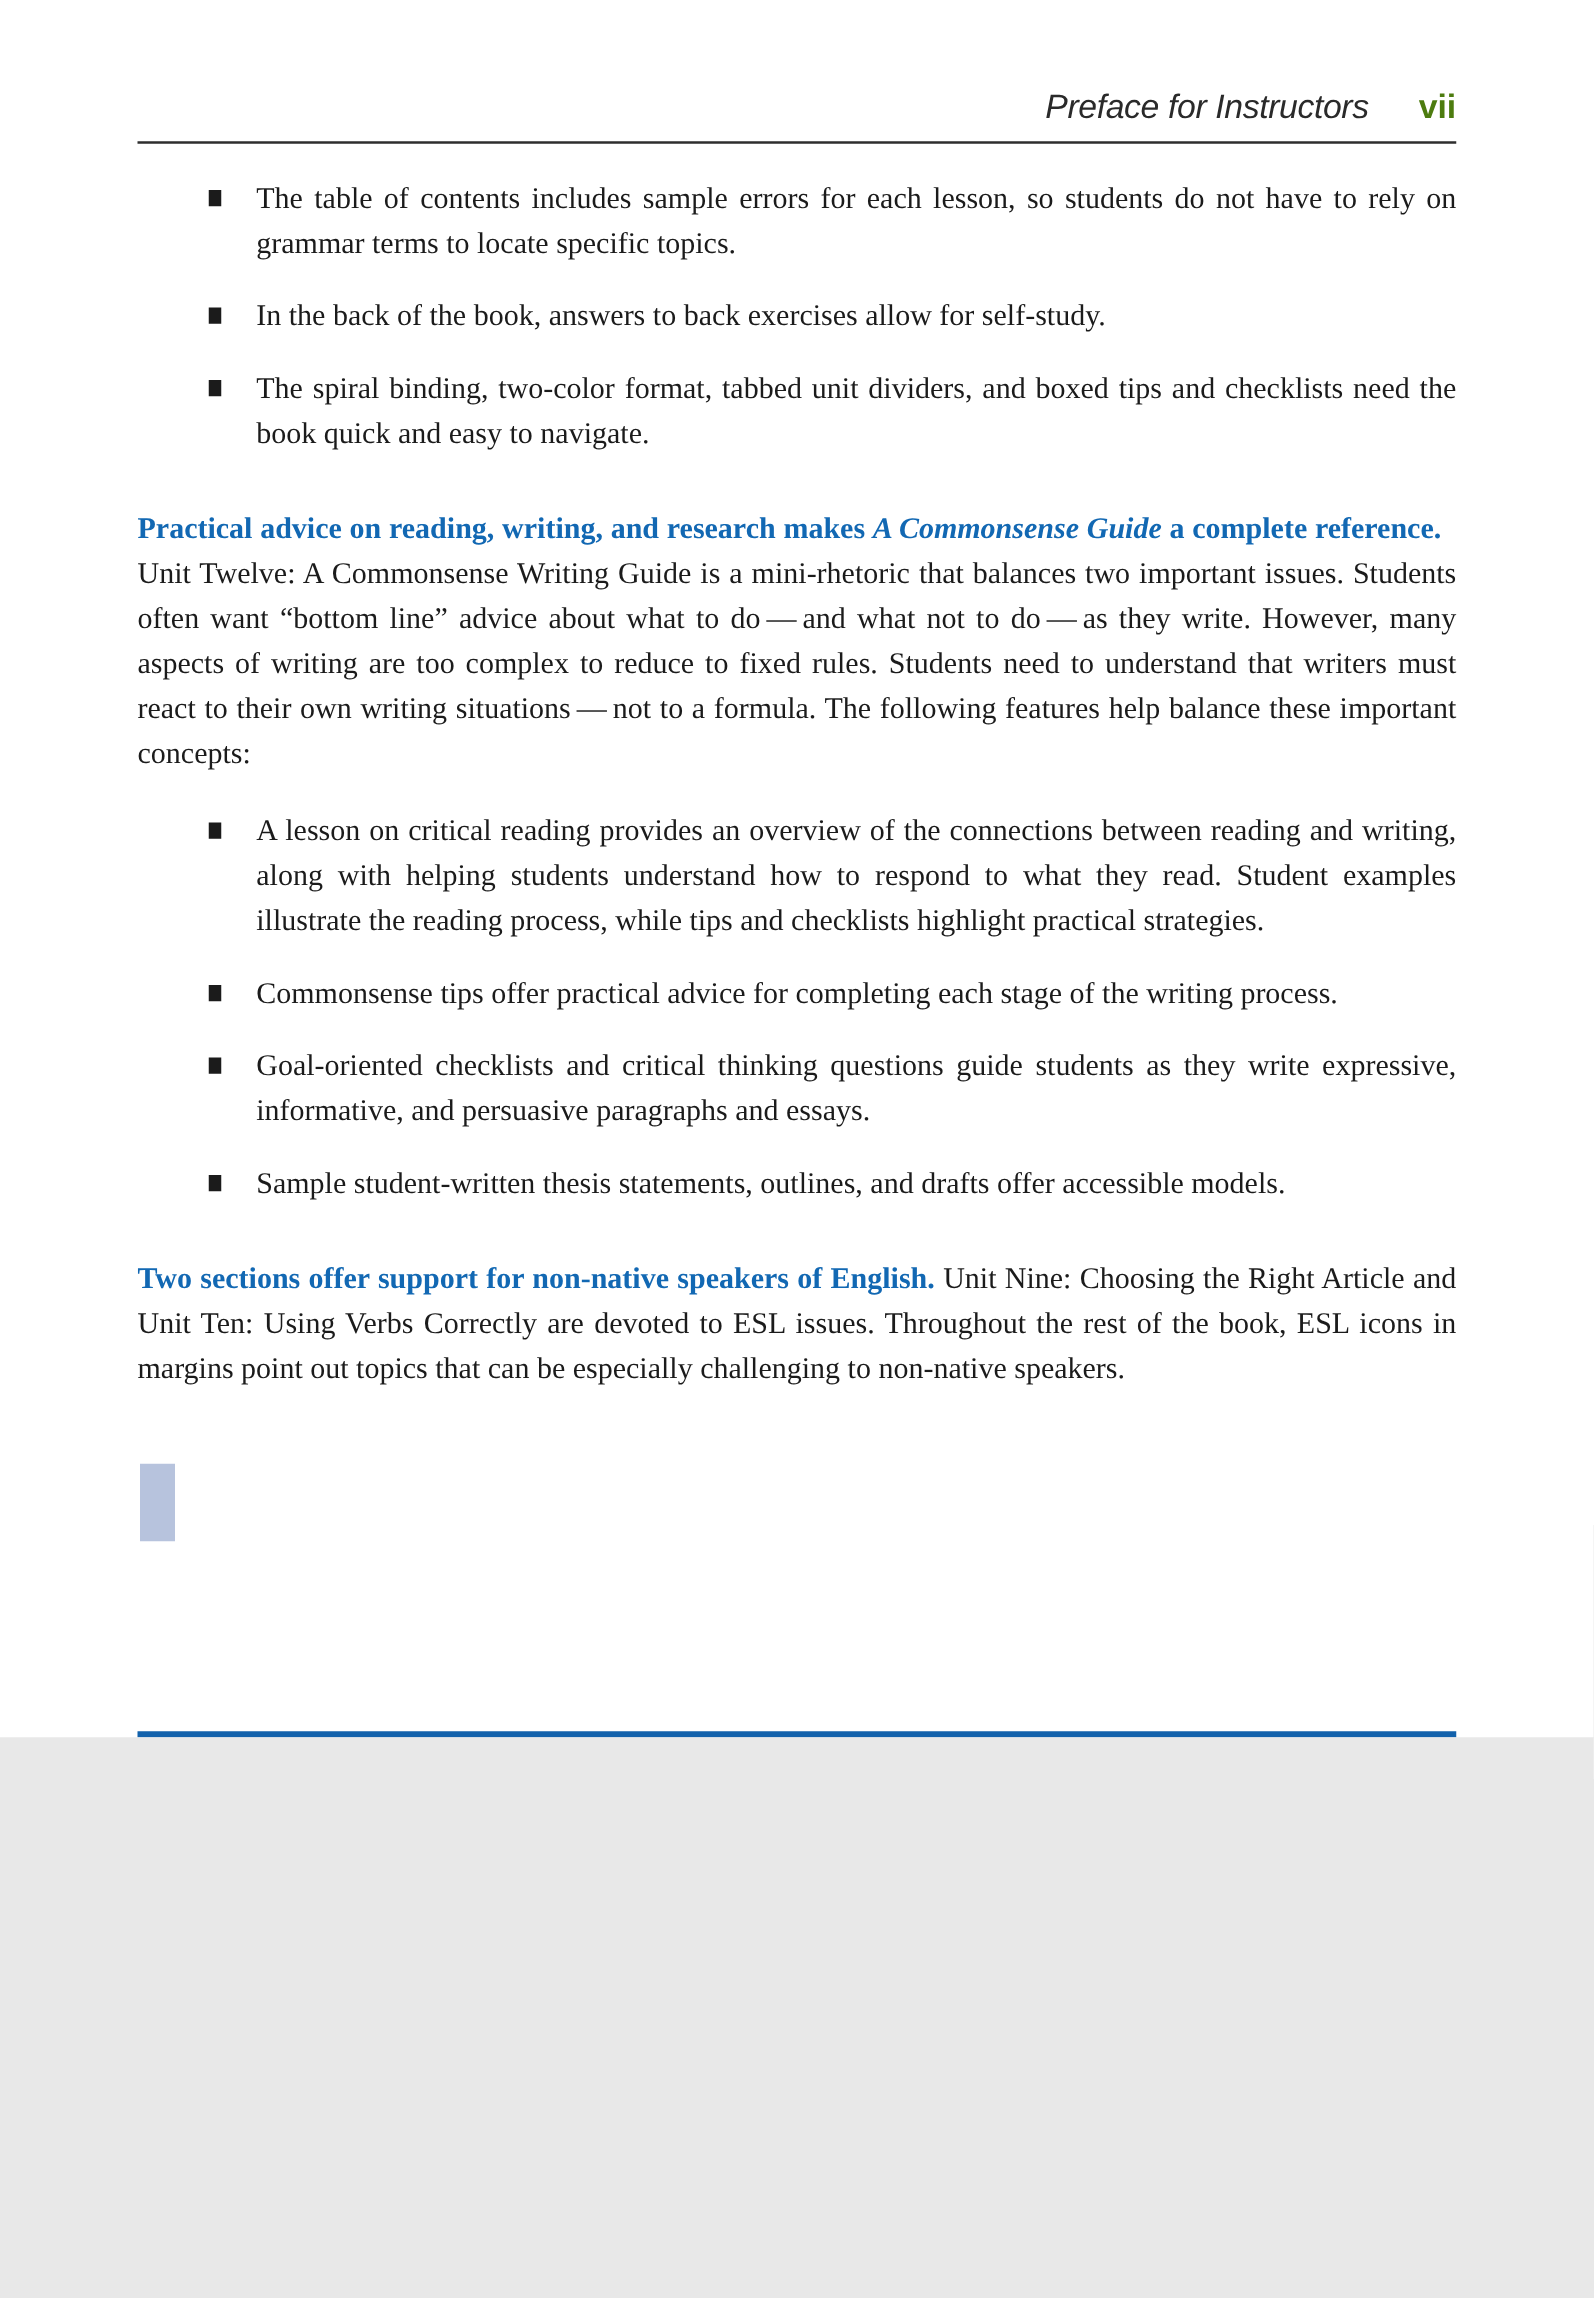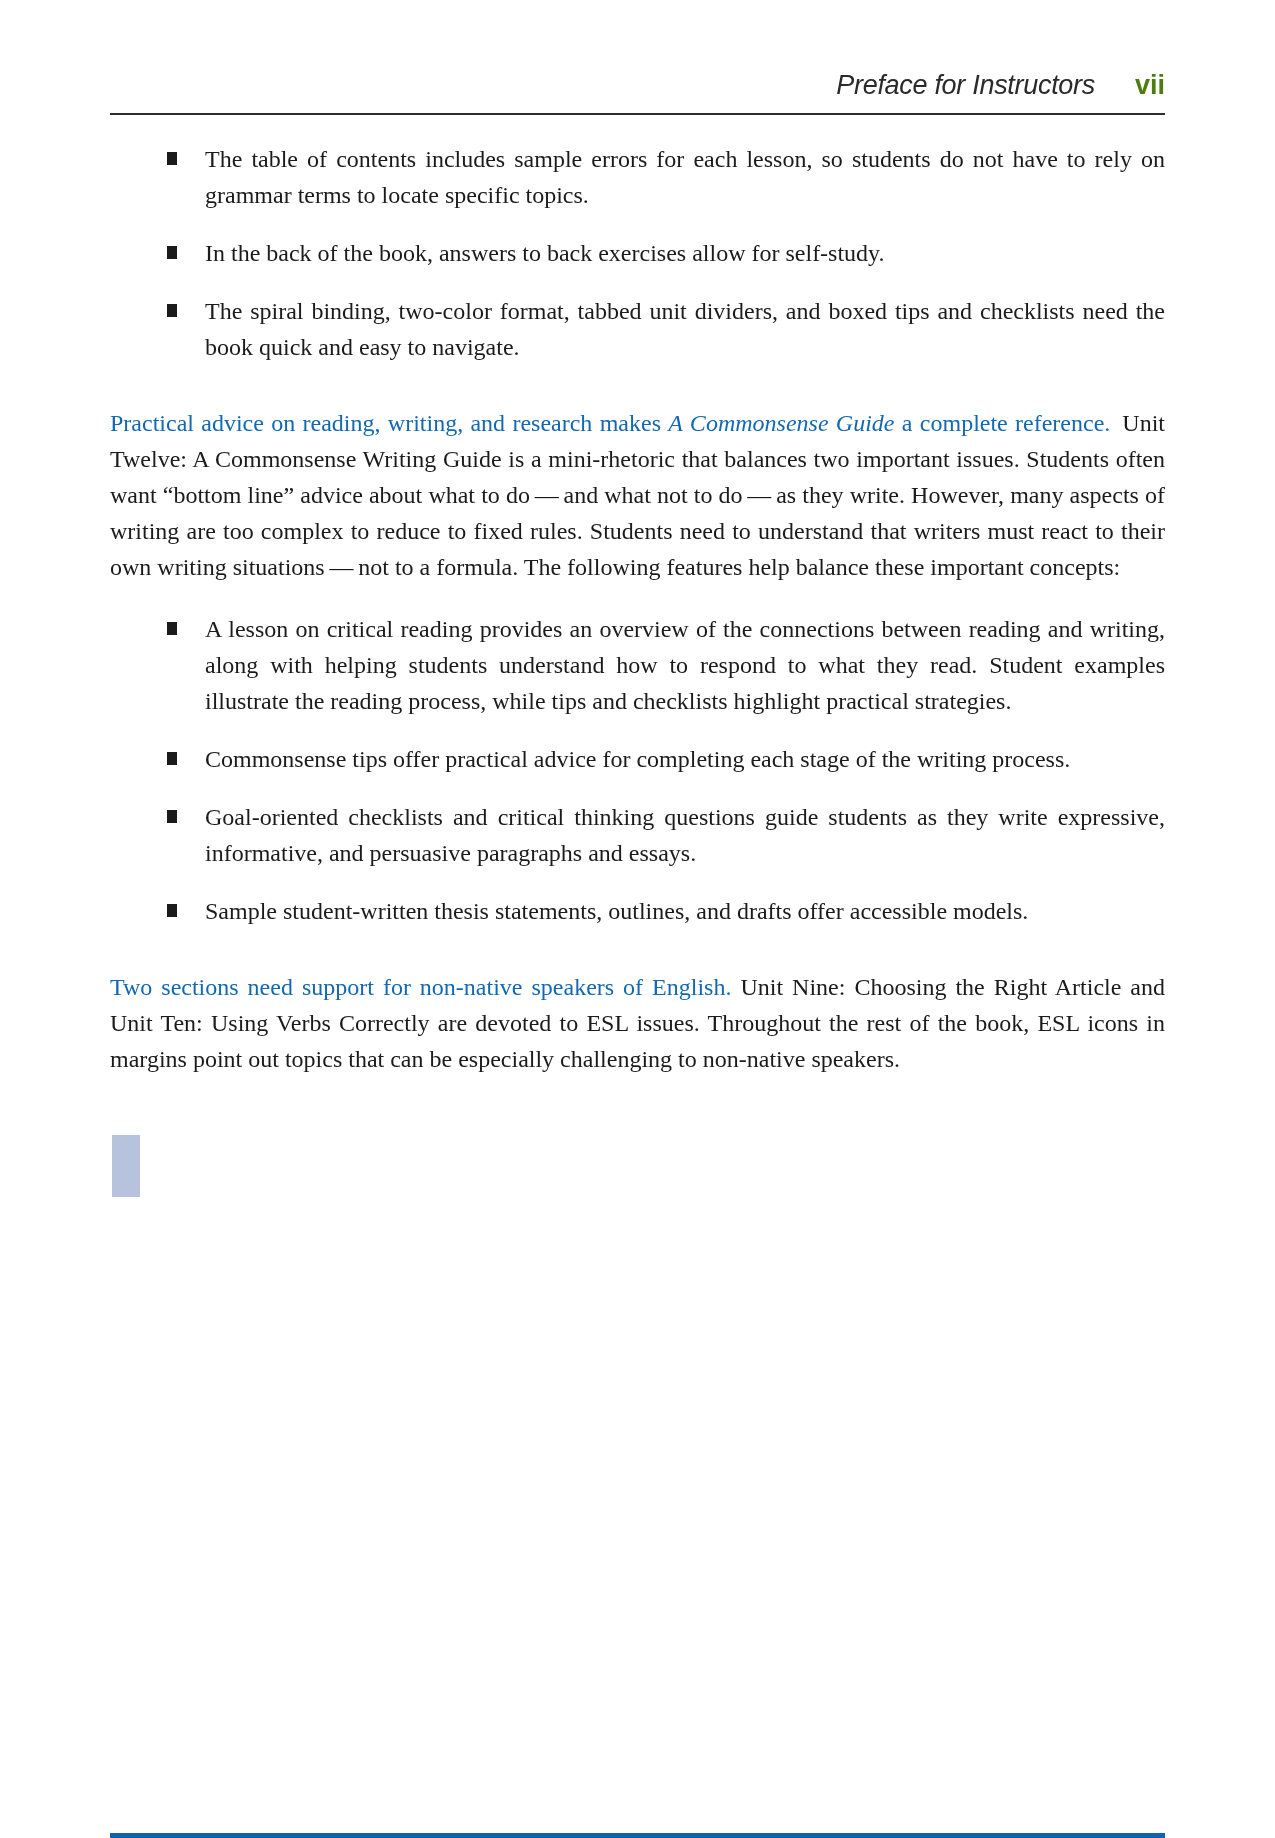--- a/index.html
+++ b/index.html
@@ -1,18 +1,18 @@
 <!DOCTYPE html>
 <html><head>
 <meta charset="utf-8">
 <style>
   html,body { margin:0; padding:0; background:#e8e8e8; }
   .page {
     position:relative;
-    width:1275px; height:1838px;
+    width:1275px; height:1390px;
     margin:0 auto;
     background:#ffffff;
     font-family:"Liberation Serif", serif;
     color:#1b1b1b;
     overflow:hidden;
   }
   .content {
     position:absolute;
     left:110px; right:110px; top:0;
   }
@@ -50,21 +50,21 @@
     margin-top:22px;
   }
   .bullets li::before {
     content:"";
     position:absolute;
     left:57px; top:11px;
     width:10px; height:13px;
     background:#1b1b1b;
   }
   .body-text { margin:40px 0 0 0; }
-  .lead { color:#1268b3; font-weight:normal; }
+  .lead { color:#1268b3; font-weight:bold; }
   .ital { font-style:italic; }
   
   .banner {
     position:relative;
     margin-top:52px;
     height:64px;
   }
   .banner-strip {
     position:absolute;
     left:2px; top:6px;
@@ -119,21 +119,21 @@
 
     <p class="body-text"><span class="lead">Practical advice on reading, writing, and research makes </span><span class="lead ital">A Commonsense Guide</span><span class="lead"> a complete reference.</span><span> Unit Twelve: A Commonsense Writing Guide is a mini-rhetoric that balances two important issues. Students often want “bottom line” advice about what to do — and what not to do — as they write. However, many aspects of writing are too complex to reduce to fixed rules. Students need to understand that writers must react to their own writing situations — not to a formula. The following features help balance these important concepts:</span></p>
 
     <ul class="bullets">
       <li><span>A lesson on critical reading provides an overview of the connections between reading and writing, along with helping students understand how to respond to what they read. Student examples illustrate the reading process, while tips and checklists highlight practical strategies.</span></li>
       <li><span>Commonsense tips offer practical advice for completing each stage of the writing process.</span></li>
       <li><span>Goal-oriented checklists and critical thinking questions guide students as they write expressive, informative, and persuasive paragraphs and essays.</span></li>
       <li><span>Sample student-written thesis statements, outlines, and drafts offer accessible models.</span></li>
     </ul>
 
-    <p class="body-text"><span class="lead">Two sections need support for non-native speakers of English.</span><span> Unit Nine: Choosing the Right Article and Unit Ten: Using Verbs Correctly are devoted to ESL issues. Throughout the rest of the book, ESL icons in margins point out topics that can be especially challenging to non-native speakers.</span></p>
+    <p class="body-text"><span class="lead">Two sections offer support for non-native speakers of English.</span><span> Unit Nine: Choosing the Right Article and Unit Ten: Using Verbs Correctly are devoted to ESL issues. Throughout the rest of the book, ESL icons in margins point out topics that can be especially challenging to non-native speakers.</span></p>
 
     <div class="banner">
       <div class="banner-strip"></div>
     </div>
 
 
   </div>
 
   <div class="bottom-rule"></div>
 </div>

